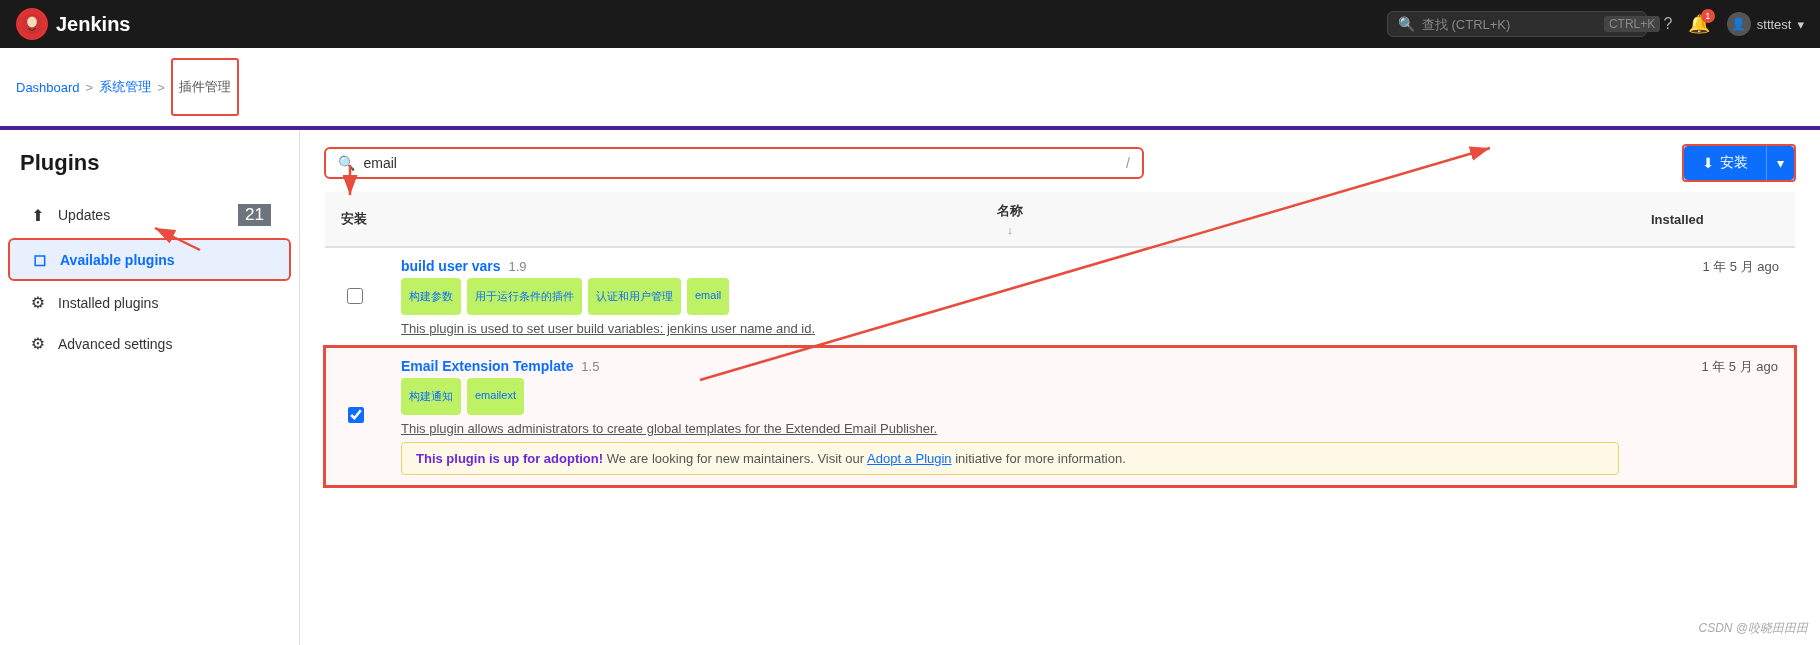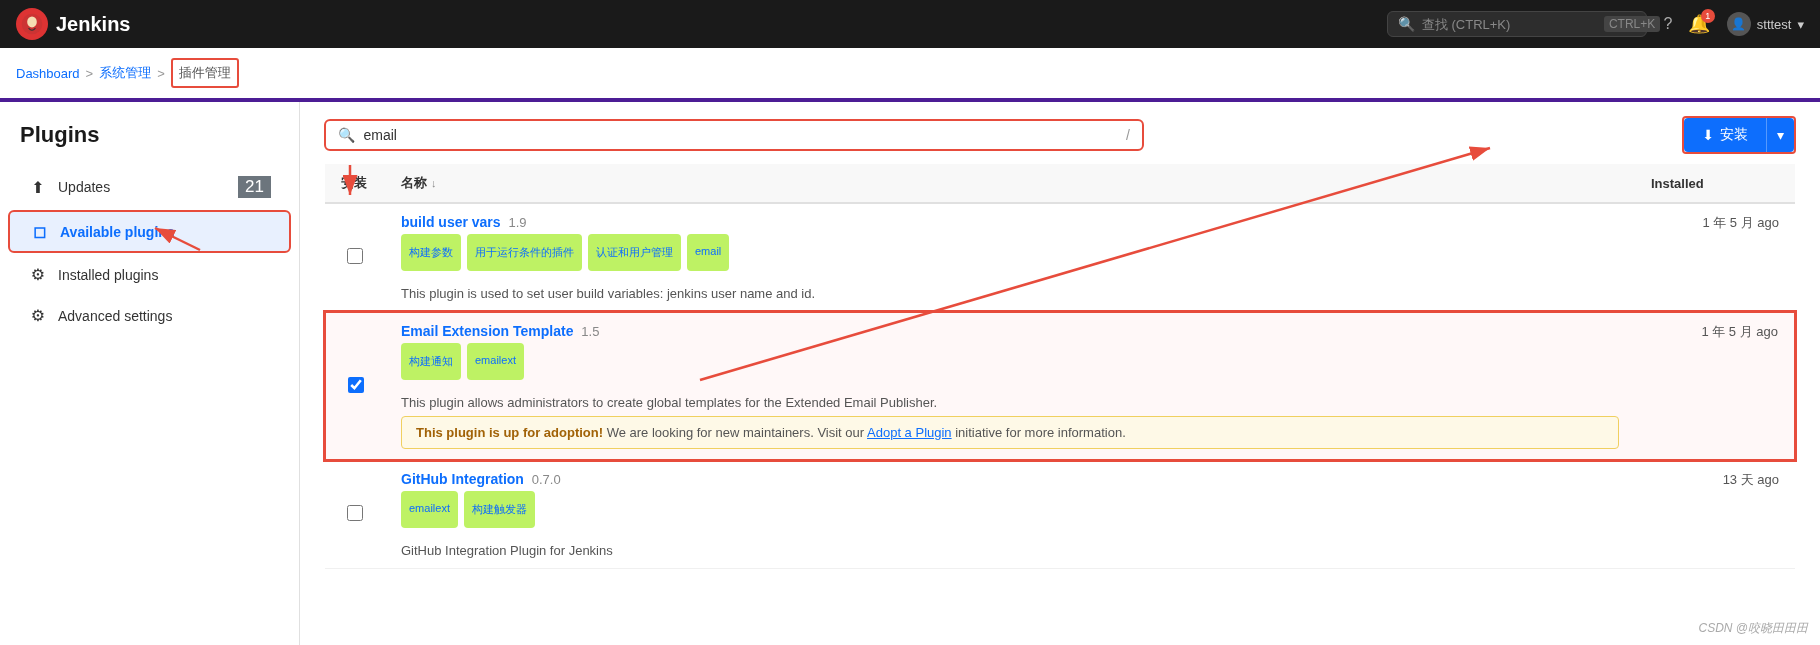--- a/index.html
+++ b/index.html
@@ -273,21 +273,22 @@
       background: #bef264;
       color: #0d6efd;
       border-radius: 4px;
       padding: 11px 8px;
       font-size: 11px;
       cursor: pointer;
     }
     .plugin-desc {
       color: #555;
       font-size: 13px;
-      margin-top: 15px;
+      margin-top: 6px;
+      text-decoration: underline;
     }
     .released-col {
       color: #555;
       font-size: 13px;
       white-space: nowrap;
     }
     .install-checkbox {
       width: 16px;
       height: 16px;
       cursor: pointer;
@@ -299,21 +300,21 @@
     
     .adoption-notice {
       background: #fef9e7;
       border: 1px solid #f0d060;
       border-radius: 4px;
       padding: 8px 14px;
       font-size: 13px;
       color: #555;
       margin-top: 6px;
     }
-    .adoption-notice strong { color: #a16207; }
+    .adoption-notice strong { color: #6d28d9; }
     .adoption-notice a { color: #0d6efd; }
 
     
     .arrow-overlay {
       position: fixed;
       pointer-events: none;
       top: 0; left: 0;
       width: 1820px;
       height: 645px;
       z-index: 999;
@@ -330,20 +331,21 @@
     }
 
     .col-install { width: 60px; text-align: center; }
     .col-name { width: auto; }
     .col-released { width: 160px; text-align: right; }
 
     .th-name-wrap {
       display: flex;
       align-items: center;
       gap: 4px;
+      flex-direction: column;
     }
     .sort-arrow { color: #888; font-size: 11px; }
   </style>
 </head>
 <body>
 
 <div class="header">
   <a class="header-logo" href="#">
     <div class="jenkins-logo-icon">
       <svg width="22" height="22" viewBox="0 0 32 32" fill="none">
@@ -374,21 +376,21 @@
       <span>▾</span>
     </div>
   </div>
 </div>
 
 <div class="breadcrumb">
   <a href="#">Dashboard</a>
   <span class="breadcrumb-sep">&gt;</span>
   <a href="#">系统管理</a>
   <span class="breadcrumb-sep">&gt;</span>
-  <span style="border:2px solid #e74c3c; padding: 4px 6px; border-radius:3px;">插件管理</span>
+  <span style="border:2px solid #e74c3c; padding: 18px 6px; border-radius:3px;">插件管理</span>
 </div>
 
 <div class="main-layout">
 
   <div class="sidebar">
     <div class="sidebar-title">Plugins</div>
 
     <div class="sidebar-item">
       <span class="sidebar-icon">⬆</span>
       <span>Updates</span>
@@ -485,37 +487,20 @@
               <div class="adoption-notice">
                 <strong>This plugin is up for adoption!</strong>
                 <span> We are looking for new maintainers. Visit our </span>
                 <a href="#">Adopt a Plugin</a>
                 <span> initiative for more information.</span>
               </div>
             </td>
             <td class="col-released released-col" style="background:#fff8f8;">1 年 5 月 ago</td>
           </tr>
 
-          <tr>
-            <td class="col-install" style="text-align:center; vertical-align:middle;">
-              <input type="checkbox" class="install-checkbox" style="">
-            </td>
-            <td class="col-name">
-              <div>
-                <a href="#" class="plugin-name">GitHub Integration</a>
-                <span class="plugin-version">0.7.0</span>
-              </div>
-              <div class="plugin-tags">
-                <span class="plugin-tag">emailext</span>
-                <span class="plugin-tag">构建触发器</span>
-              </div>
-              <div class="plugin-desc">GitHub Integration Plugin for Jenkins</div>
-            </td>
-            <td class="col-released released-col">13 天 ago</td>
-          </tr>
 
         </tbody>
       </table>
     </div>
   </div>
 </div>
 
 <svg class="arrow-overlay" viewBox="0 0 1820 645" xmlns="http://www.w3.org/2000/svg" style="position:fixed;top:0;left:0;pointer-events:none;z-index:999;width:1820px;height:645px;">
   <defs>
     <marker id="arrowhead" markerWidth="8" markerHeight="6" refX="8" refY="3" orient="auto">

